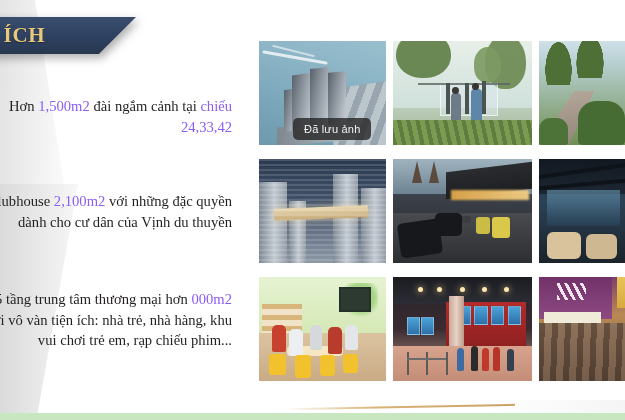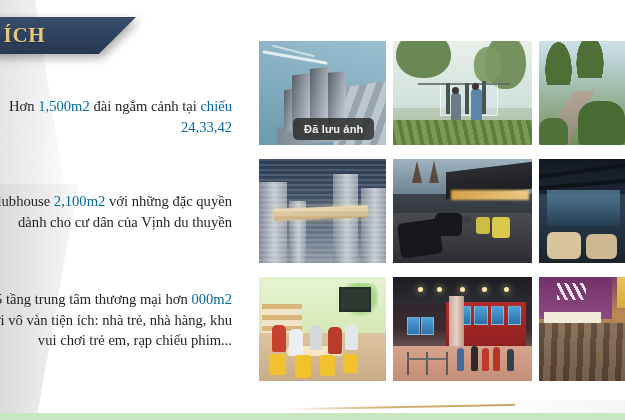--- a/index.html
+++ b/index.html
@@ -79,32 +79,32 @@
     color:#231f20;
     font-family:"Liberation Serif", serif;
     font-size:14.6px;
     line-height:1.42;
     text-align:right;
     padding-right:18px;
   }
   .para.p1{margin:0 0 0 0;}
   .para.p2{margin:54px 0 0 0;}
   .para.p3{margin:56px 0 0 0;}
-  .hl{color:#0369a1;}
+  .hl{color:#8b5cf6;}
 
   
   .grid{
     position:absolute;left:259px;top:41px;width:396px;z-index:2;
     display:grid;
     grid-template-columns:127px 139px 130px;
     grid-auto-rows:104px;
     column-gap:7px;row-gap:14px;
   }
   .cell{
-    position:relative;overflow:hidden;background:#cfd6da;font-weight:bold;
+    position:relative;overflow:hidden;background:#cfd6da;
   }
   .cell .ph{position:absolute;inset:0;}
 
   
   .ph-aerial{background:linear-gradient(175deg,#bcd3dd 0%,#a9c6d4 38%,#93b6c6 100%);}
   .ph-aerial .water{position:absolute;inset:0;background:
      linear-gradient(200deg,rgba(150,190,205,.9) 0%,rgba(120,165,185,.85) 60%,rgba(105,150,170,.9) 100%);}
   .ph-aerial .wake{position:absolute;left:2%;top:14%;width:52%;height:3px;background:rgba(255,255,255,.75);transform:rotate(10deg);border-radius:3px;}
   .ph-aerial .wake2{position:absolute;left:10%;top:9%;width:34%;height:2px;background:rgba(255,255,255,.55);transform:rotate(14deg);}
   .ph-aerial .twr{position:absolute;background:linear-gradient(100deg,#59616a 0%,#8d969f 45%,#c9cfd4 100%);}

